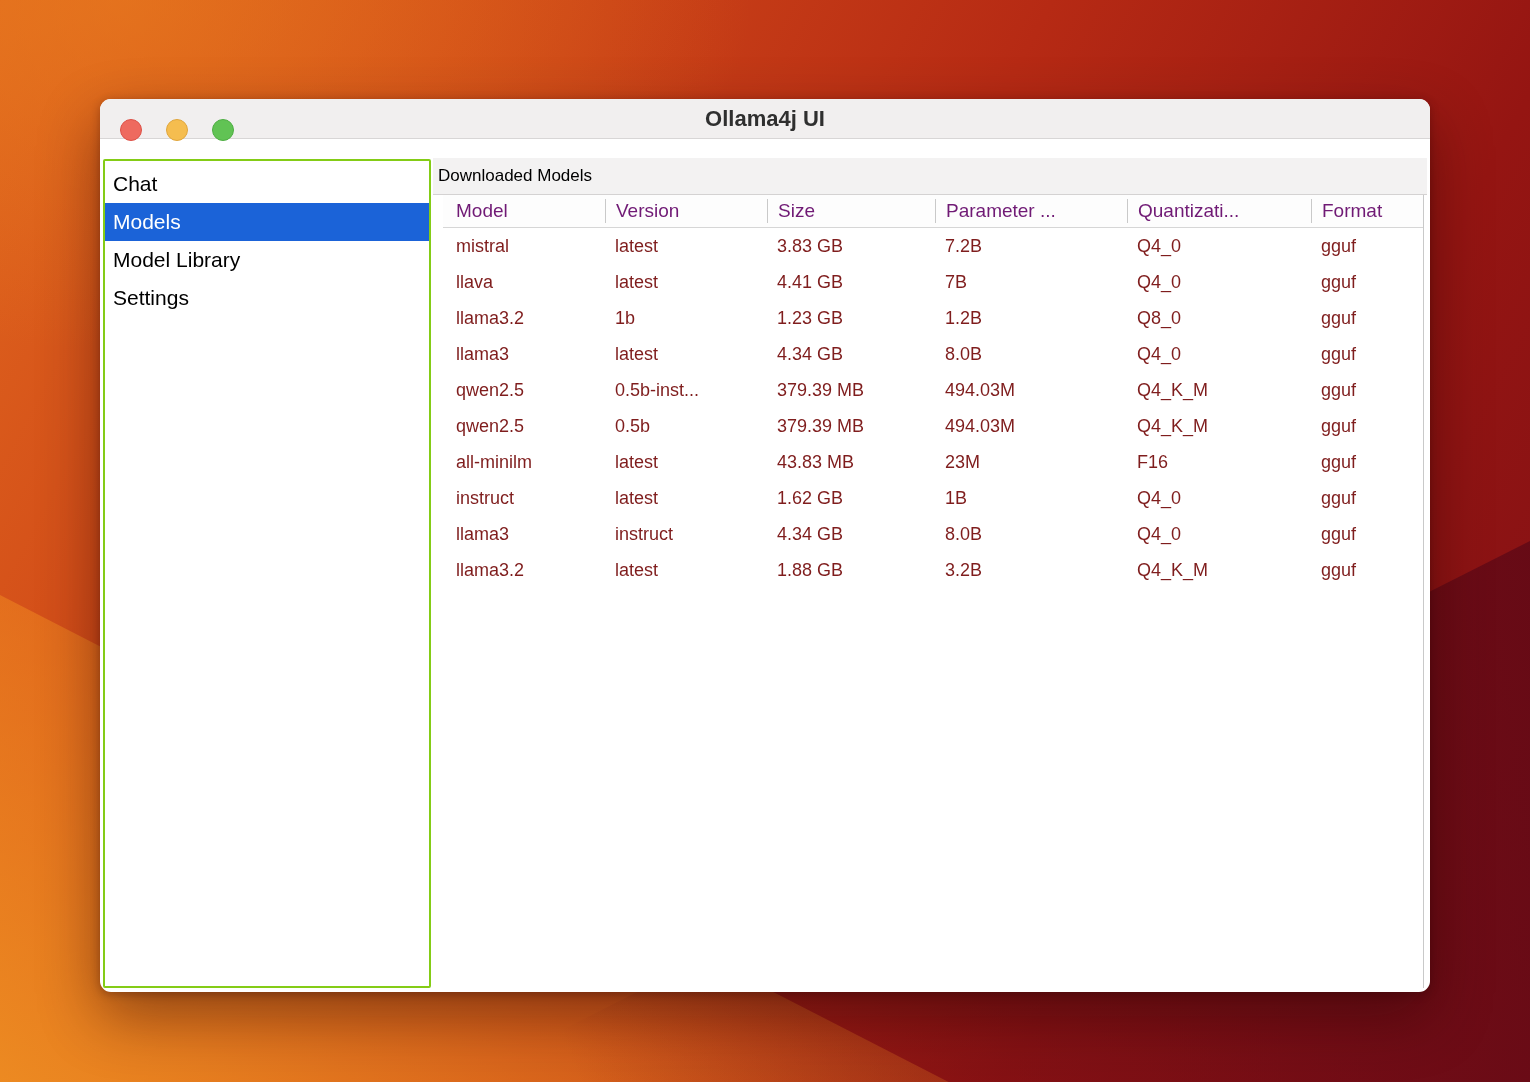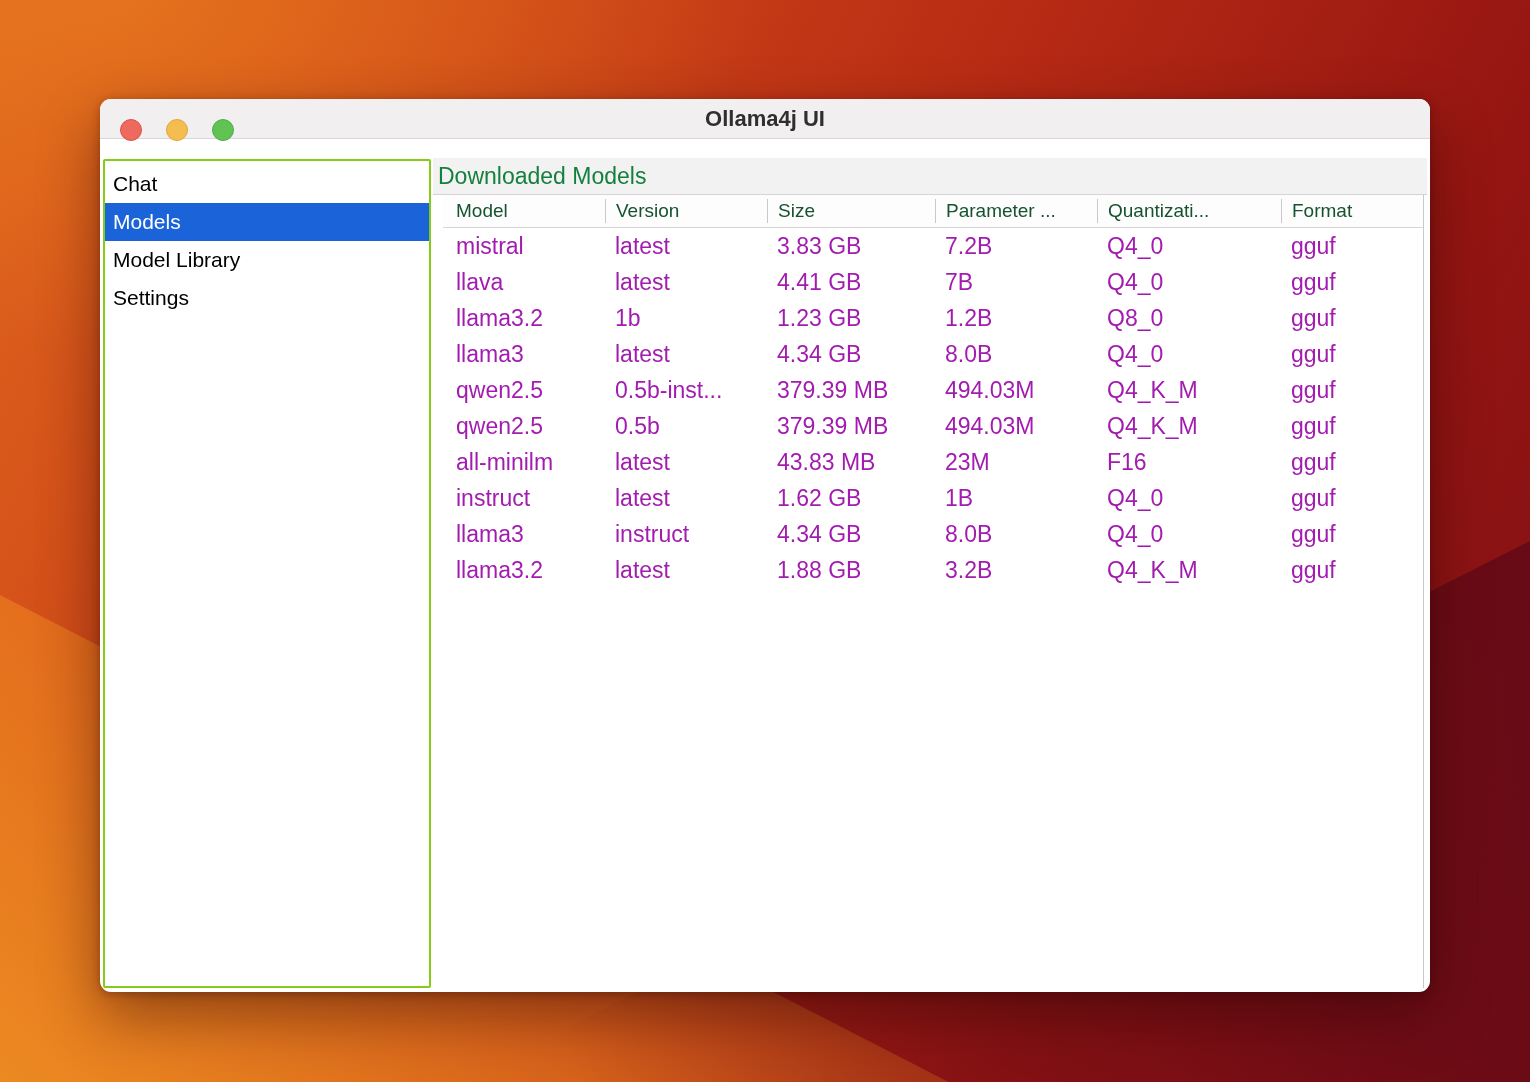--- a/index.html
+++ b/index.html
@@ -76,55 +76,55 @@
     position: absolute; left: 333px; top: 59px; right: 3px; bottom: 4px;
     background: #ffffff;
     overflow: hidden;
   }
   .main-heading-strip {
     height: 37px; background: #f3f2f2;
     border-bottom: 1px solid #d4d2d2;
     display: flex; align-items: center;
     padding-left: 5px;
   }
-  .main-heading { font-size: 23px; color: #15803d; }
+  .main-heading { font-size: 17px; color: #000000; }
 
   .table {
     position: absolute; left: 10px; right: 3px; top: 37px; bottom: 0;
     border-right: 1px solid #c9c9c9;
   }
   .table-header {
     display: flex; height: 33px; align-items: center;
     background: #fdfdfd;
     border-bottom: 1px solid #d6d6d6;
   }
   .th {
-    font-size: 19px; color: #14532d;
+    font-size: 19px; color: #701a75;
     padding-left: 10px;
     height: 24px; line-height: 24px;
     border-left: 1px solid #c9c9c9;
     white-space: nowrap; overflow: hidden;
     flex: none;
   }
   .th.col0 { border-left: none; padding-left: 13px; }
   .table-body { }
   .tr { display: flex; height: 36px; align-items: center; }
   .td {
-    font-size: 23px; color: #a21caf;
+    font-size: 18px; color: #7f1d1d;
     padding-left: 10px;
     white-space: nowrap; overflow: hidden;
     flex: none;
   }
   .td.col0 { padding-left: 13px; }
 
   .col0 { width: 162px; }
   .col1 { width: 162px; }
   .col2 { width: 168px; }
   .col3 { width: 162px; }
-  .col4 { width: 168px; }
+  .col4 { width: 168px; margin-left: 30px; }
   .col5 { width: auto; flex: 1 1 auto; margin-left: 16px; }
 </style>
 </head>
 <body>
 
 <div class="wallpaper">
   <div class="glow-top"></div>
   <div class="swoosh-light"></div>
   <div class="swoosh-dark"></div>
 </div>

